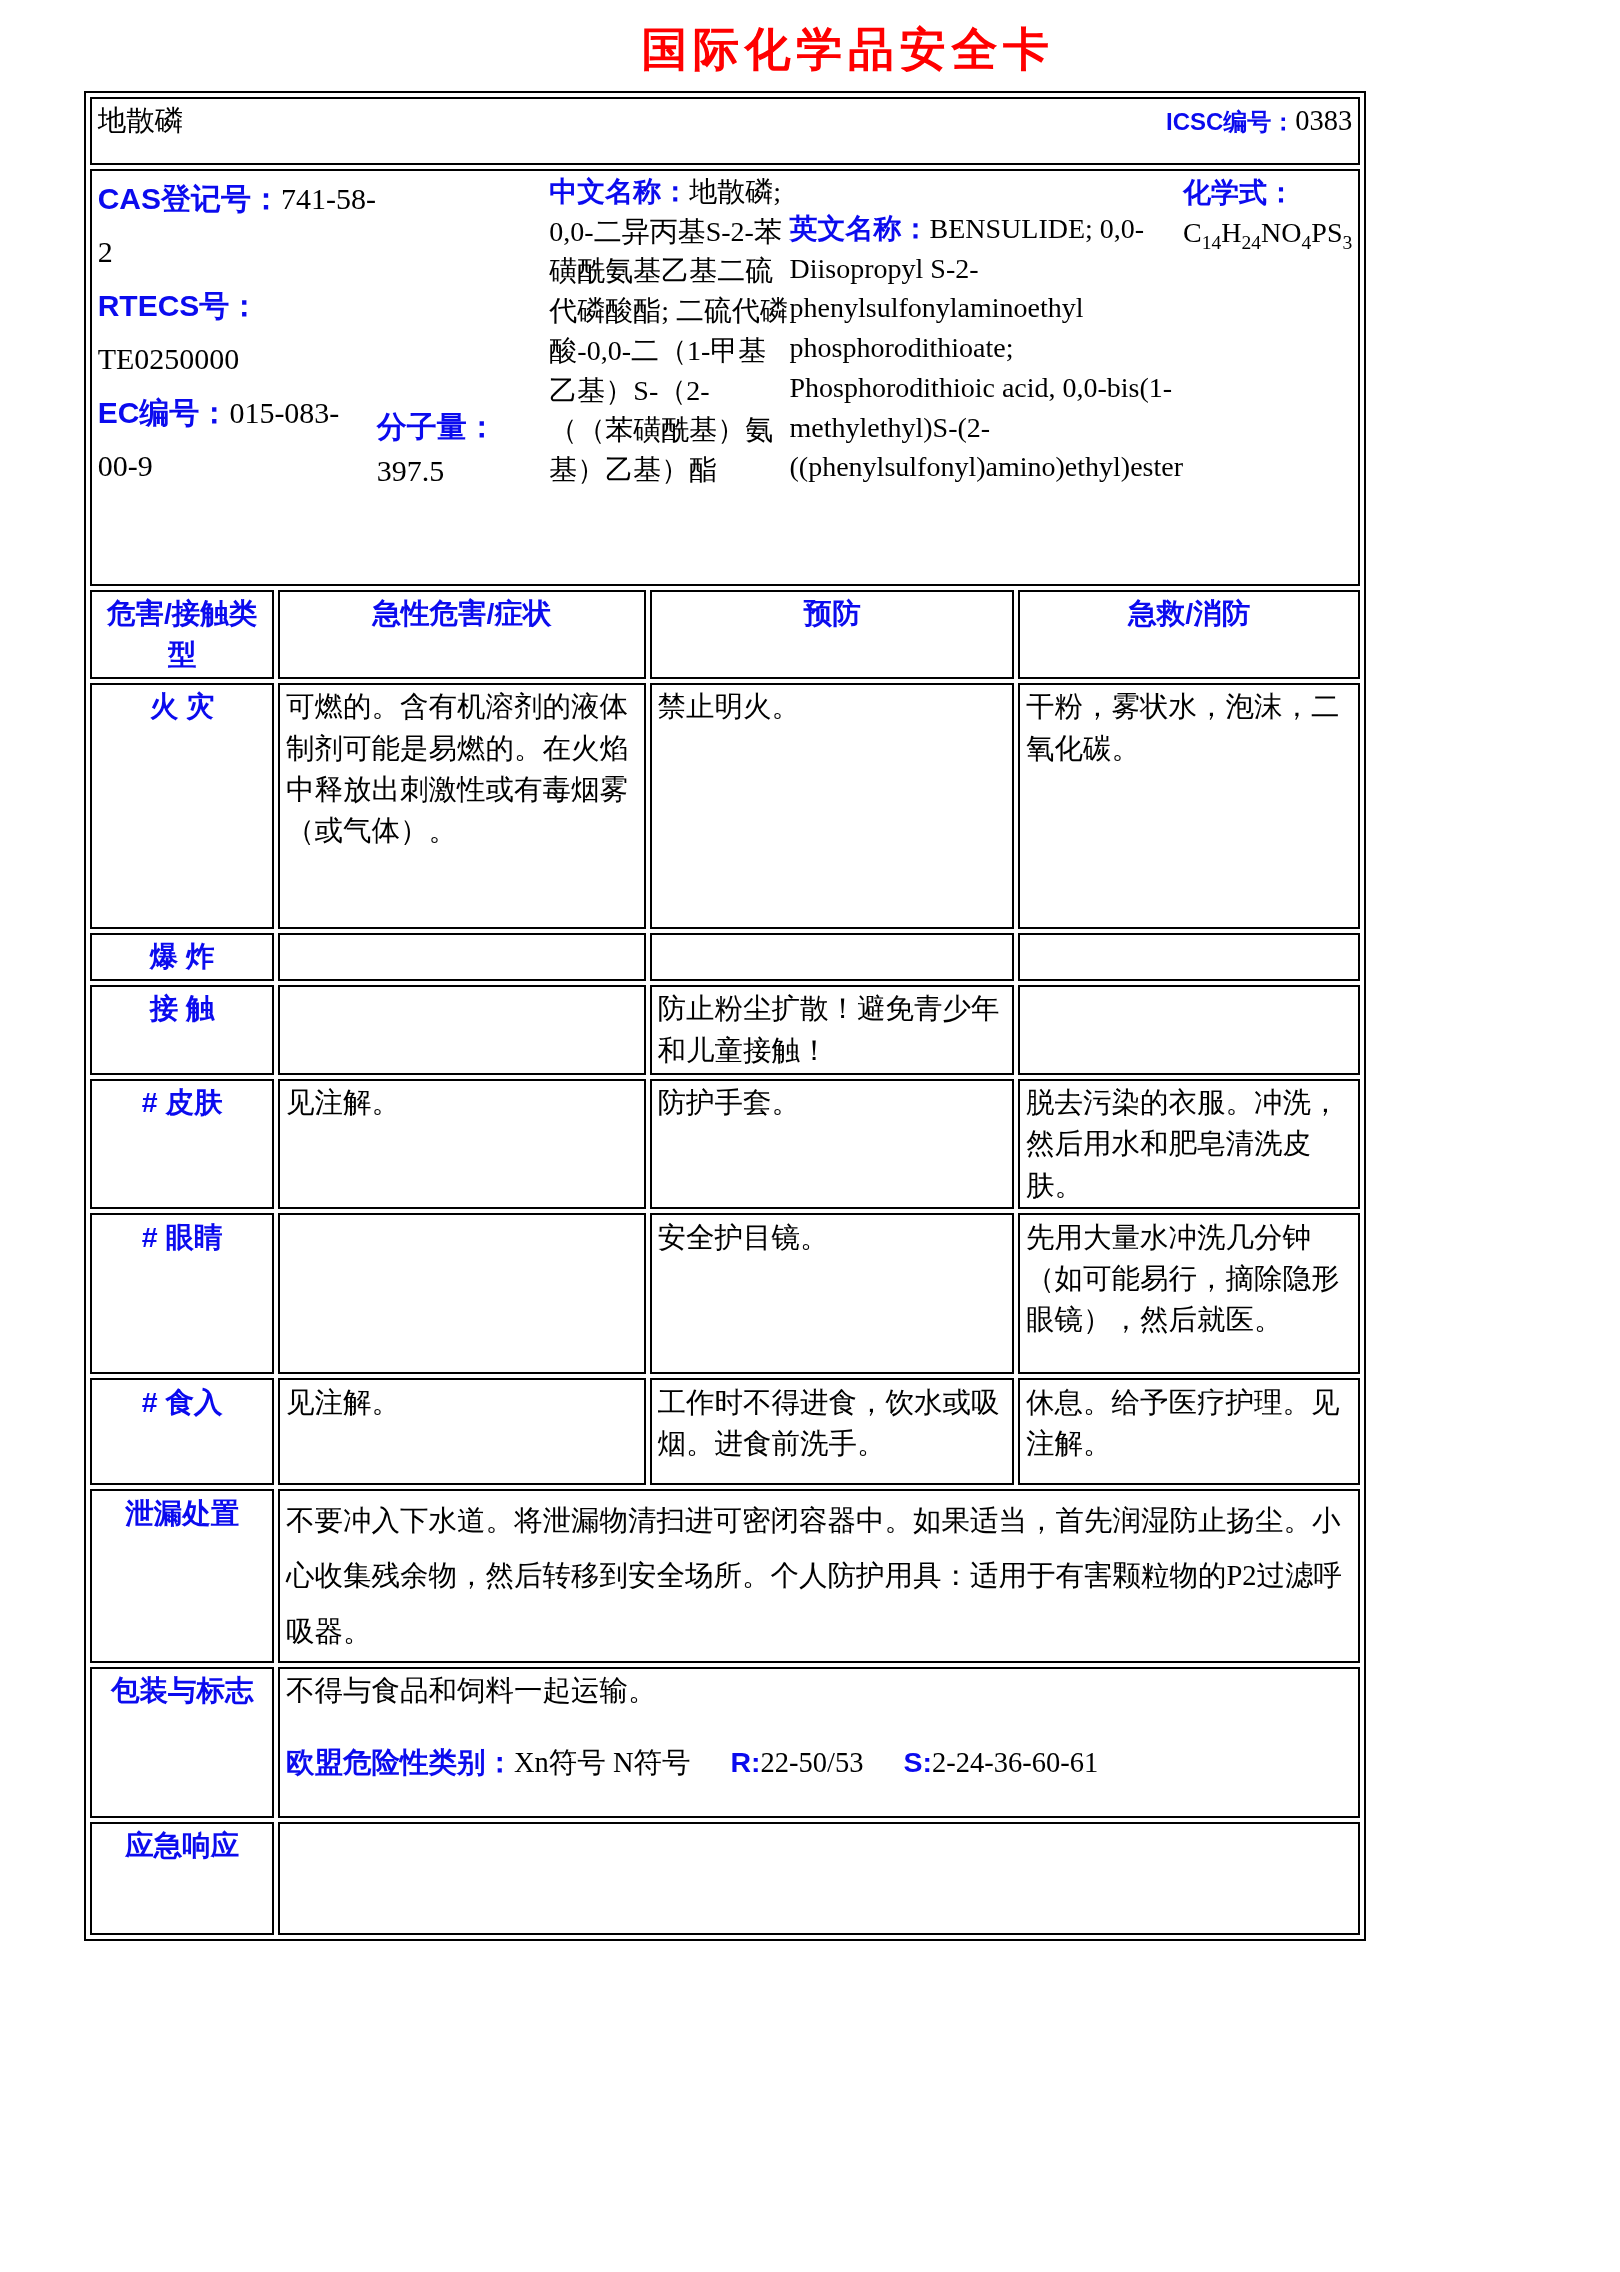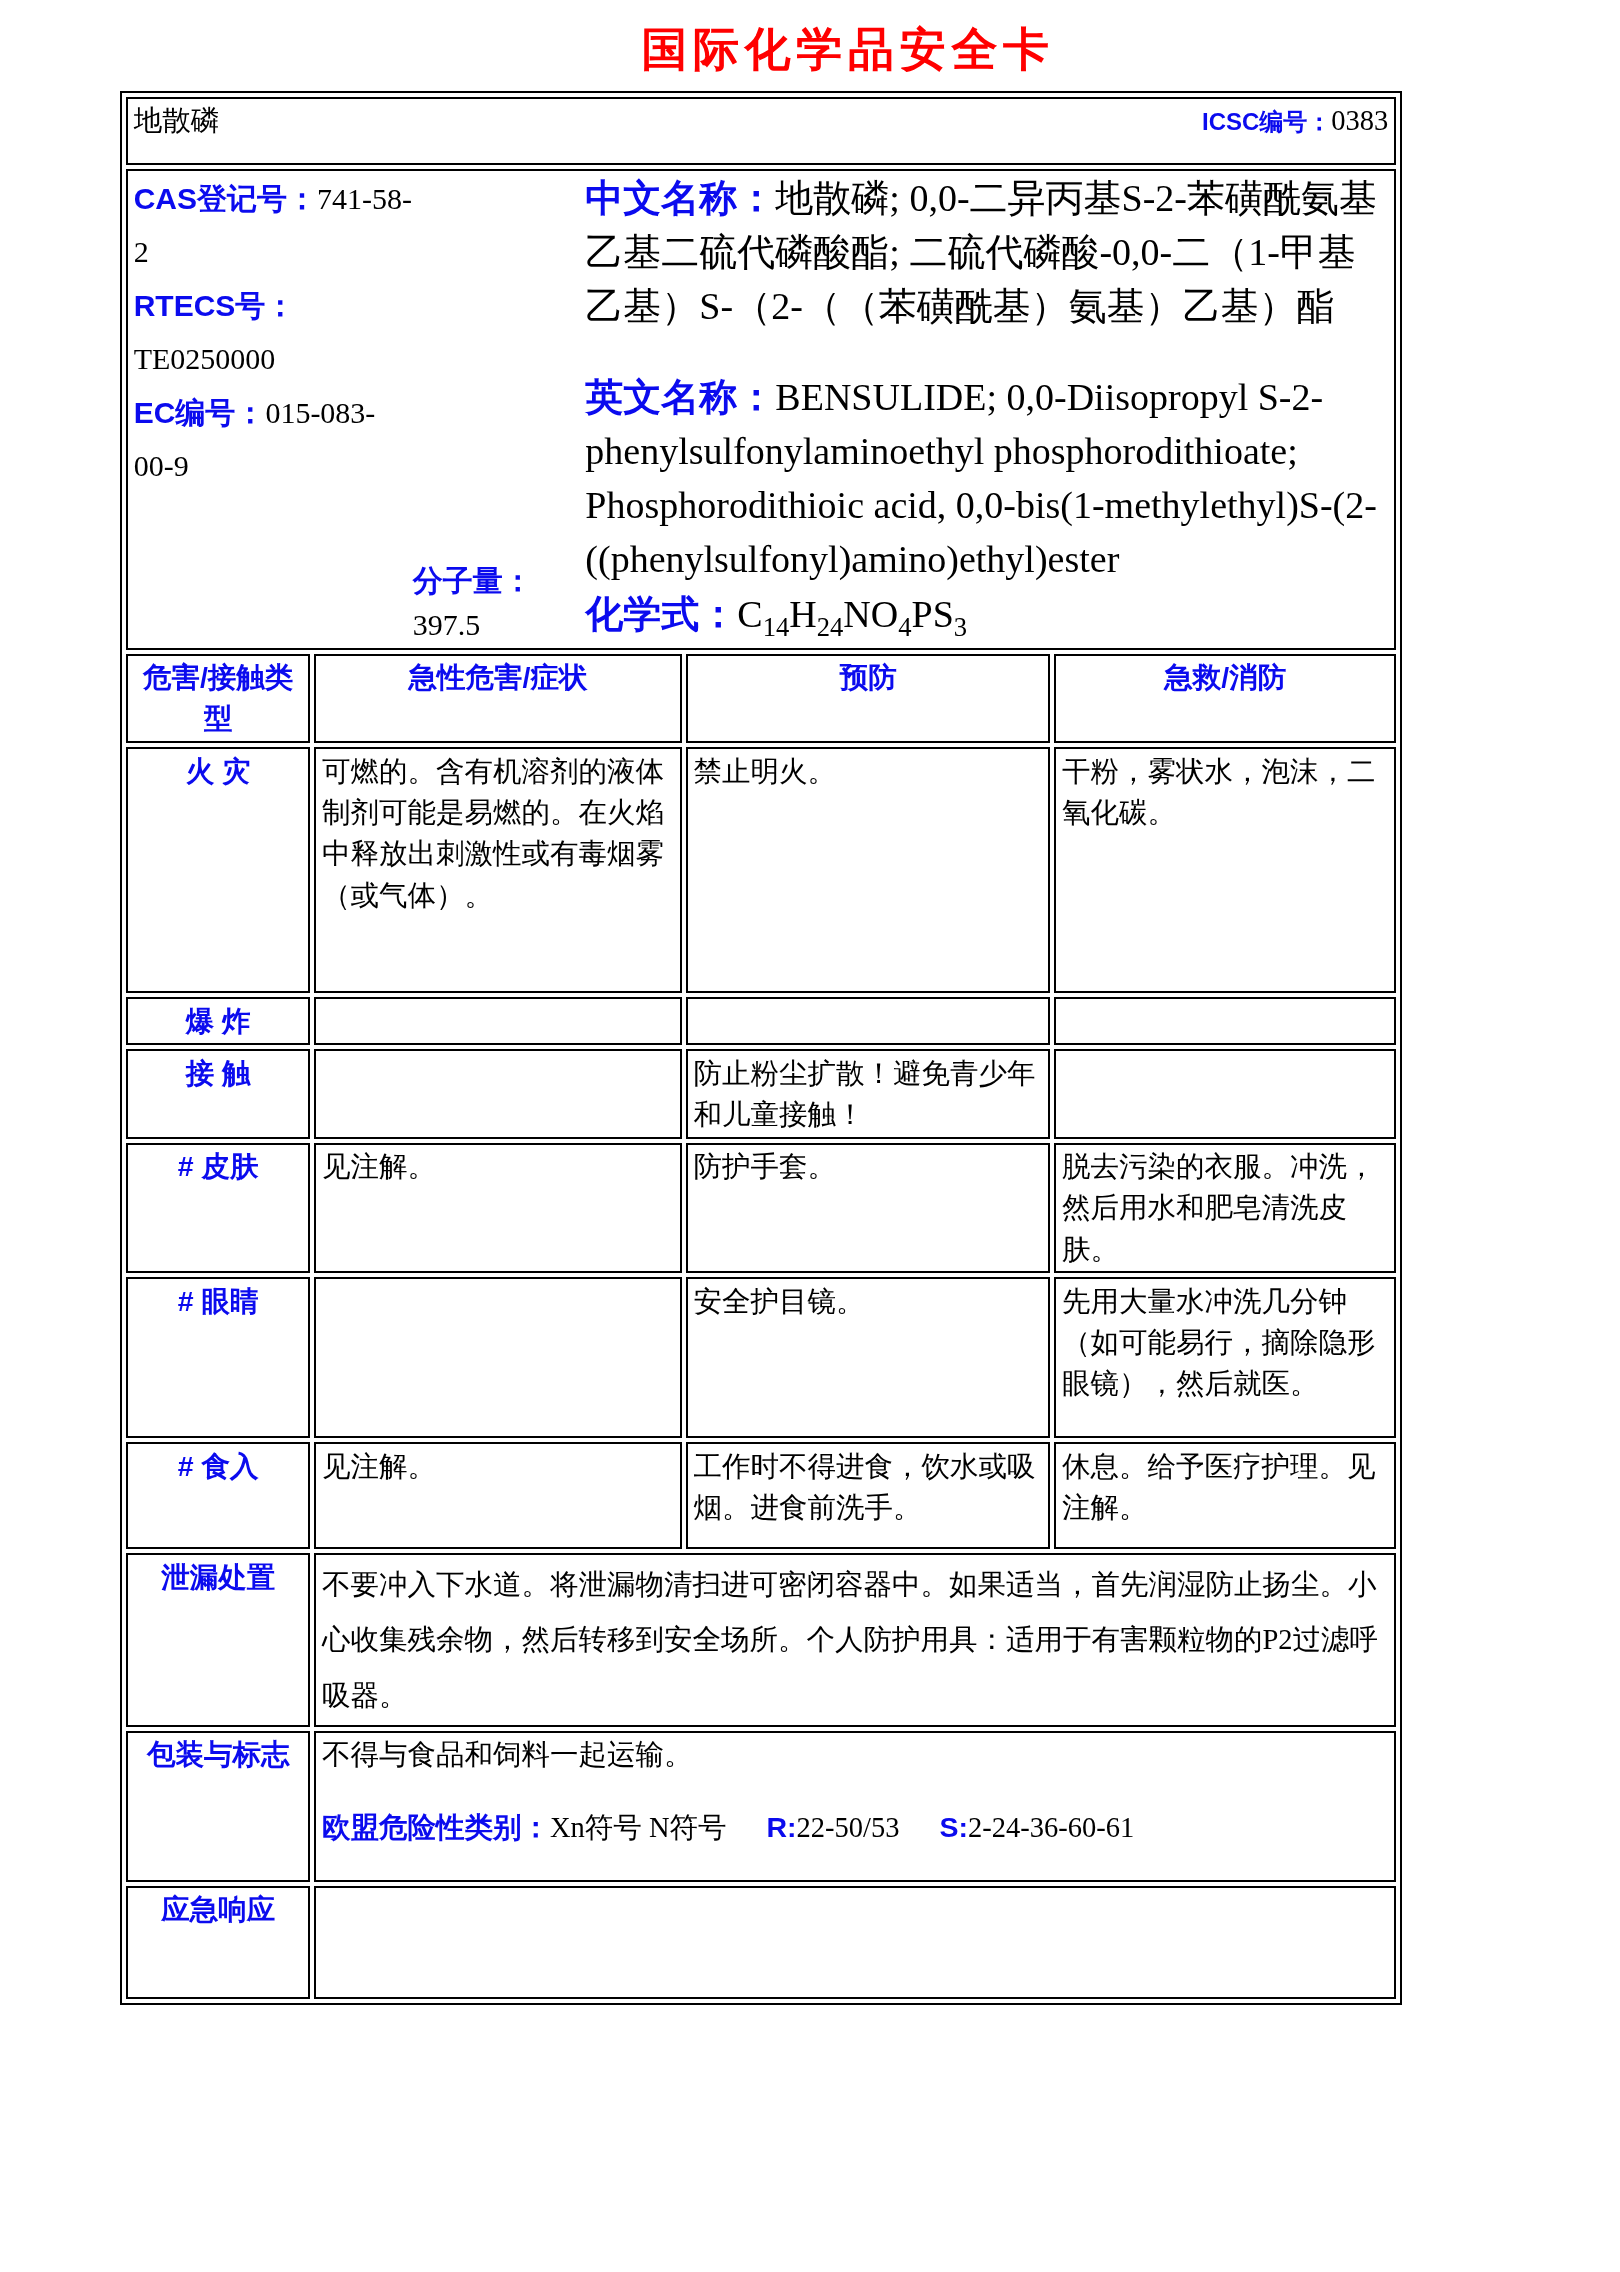--- a/index.html
+++ b/index.html
@@ -16,21 +16,21 @@
     width:1356px;
     text-align:center;
     font-family:"Liberation Sans","DejaVu Sans",sans-serif;
     font-weight:bold;
     font-size:46px;
     letter-spacing:5.7px;
     color:#ff0000;
   }
 
   table.card{
-    margin-left:120px;
+    margin-left:84px;
     width:1282px;
     table-layout:fixed;
     border-collapse:separate;
     border-spacing:4.3px;
     border:2.1px solid #000;
   }
   table.card td{
     border:2.1px solid #000;
     background:#fff;
     vertical-align:top;
@@ -46,21 +46,21 @@
   td.card-head{ vertical-align:middle; font-size:31px; }
   .head-flex{ display:flex; justify-content:space-between; align-items:center; }
   .head-flex .icsc-label{ font-size:24px; }
 
   
   td.id-cell{ padding:5.7px 7.1px; }
   .id-flex{ display:flex; height:100%; }
   .id-left{ width:36%; display:flex; flex-direction:row; font-size:30px; }
   .id-left .ids{ line-height:1.78; }
   .id-left .mw-line{ margin-top:auto; }
-  .id-right{ width:64%; display:flex; flex-direction:column; font-size:38px; line-height:1.42; }
+  .id-right{ width:64%; display:flex; flex-direction:row; font-size:28px; line-height:1.42; }
   .id-right .en-block{ margin-top:37px; }
   .id-right .formula-line{ margin-top:1.4px; }
   .formula-value sub{ font-size:70%; }
 
   
   td.col-head{
     vertical-align:middle; text-align:center;
     font-size:31px; line-height:1.5;
   }
 

